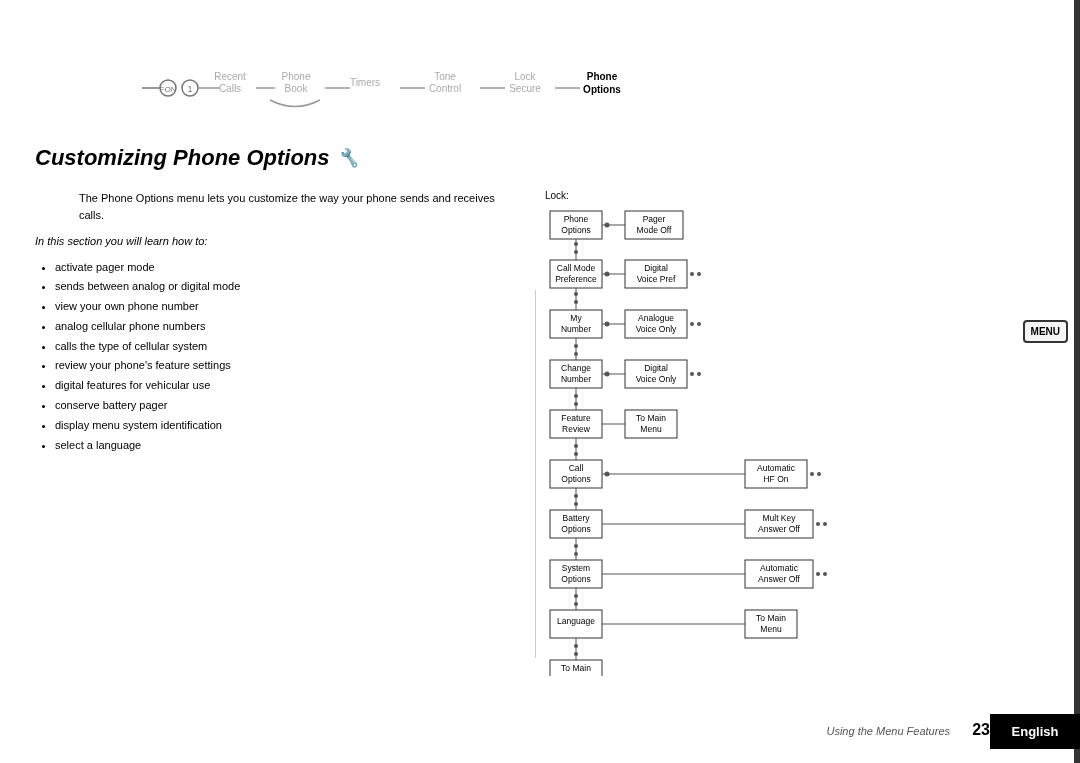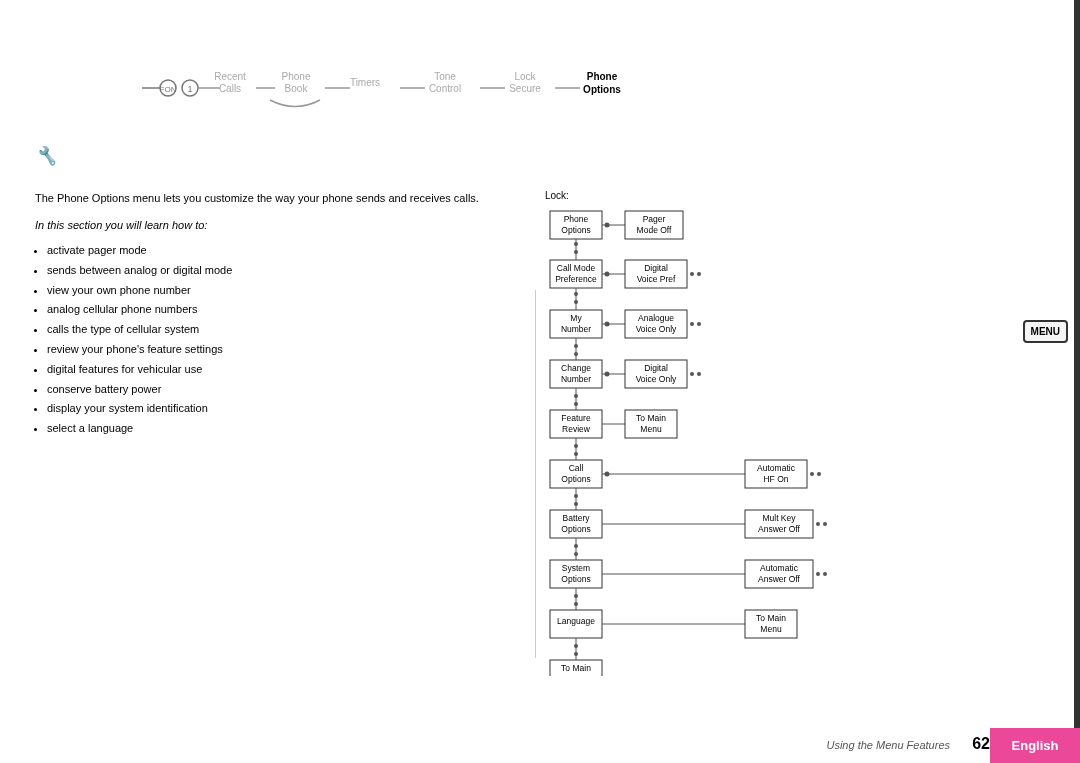--- a/index.html
+++ b/index.html
@@ -54,31 +54,32 @@
       position: absolute;
       left: 510px;
       top: 45px;
       right: 0;
     }
 
     .body-text {
       font-size: 11px;
       line-height: 1.5;
       margin-bottom: 10px;
+      margin-left: 44px;
     }
 
     .section-intro {
       font-size: 11px;
       line-height: 1.5;
       margin-bottom: 8px;
       font-style: italic;
     }
 
     .bullet-list {
-      margin-left: 12px;
+      margin-left: 20px;
       margin-top: 6px;
     }
 
     .bullet-list li {
       font-size: 11px;
       line-height: 1.8;
       list-style-type: disc;
     }
 
     
@@ -92,21 +93,21 @@
     }
 
     .flow-start-label {
       font-size: 10px;
       margin-bottom: 5px;
     }
 
     
     .bottom-bar {
       position: absolute;
-      bottom: 0;
+      bottom: 14px;
       left: 0;
       right: 0;
       height: 45px;
       display: flex;
       align-items: center;
     }
 
     .bottom-left-text {
       position: absolute;
       right: 130px;
@@ -122,21 +123,21 @@
       bottom: 10px;
       font-size: 16px;
       font-weight: bold;
       color: #000;
     }
 
     .language-badge {
       position: absolute;
       right: 0;
       bottom: 0;
-      background: #ec4899;
+      background: #000000;
       color: #fff;
       padding: 8px 20px;
       font-size: 13px;
       font-weight: bold;
       width: 90px;
       text-align: center;
       height: 35px;
       display: flex;
       align-items: center;
       justify-content: center;
@@ -205,36 +206,37 @@
 
   <line x1="415" y1="23" x2="440" y2="23" stroke="#999" stroke-width="1.5"></line>
 
   <text x="462" y="15" text-anchor="middle" font-size="10" font-weight="bold" fill="#000">Phone</text>
   <text x="462" y="28" text-anchor="middle" font-size="10" font-weight="bold" fill="#000">Options</text>
 </svg>
 
 <div class="main-content">
 
   <div class="page-title">
+    <span>Customizing Phone Options</span>
     <span style="font-size:18px;">🔧</span>
   </div>
 
   <div class="left-column">
     <p class="body-text">The Phone Options menu lets you customize the way your phone sends and receives calls.</p>
     <p class="section-intro">In this section you will learn how to:</p>
     <ul class="bullet-list">
       <li>activate pager mode</li>
       <li>sends between analog or digital mode</li>
       <li>view your own phone number</li>
       <li>analog cellular phone numbers</li>
       <li>calls the type of cellular system</li>
       <li>review your phone's feature settings</li>
       <li>digital features for vehicular use</li>
-      <li>conserve battery power</li>
-      <li>display your system identification</li>
+      <li>conserve battery pager</li>
+      <li>display menu system identification</li>
       <li>select a language</li>
     </ul>
   </div>
 
   <div class="vertical-divider"></div>
 
   <div class="right-column">
     <div class="flow-start-label">Lock:</div>
 
     
@@ -410,15 +412,15 @@
       <text x="31" y="476" class="ftext">Menu</text>
 
     </svg>
   </div>
 </div>
 
 <div class="menu-button">MENU</div>
 
 <div class="bottom-bar">
   <div class="bottom-left-text">Using the Menu Features</div>
-  <div class="page-number">62</div>
+  <div class="page-number">23</div>
   <div class="language-badge">English</div>
 </div>
 
 </body></html>

